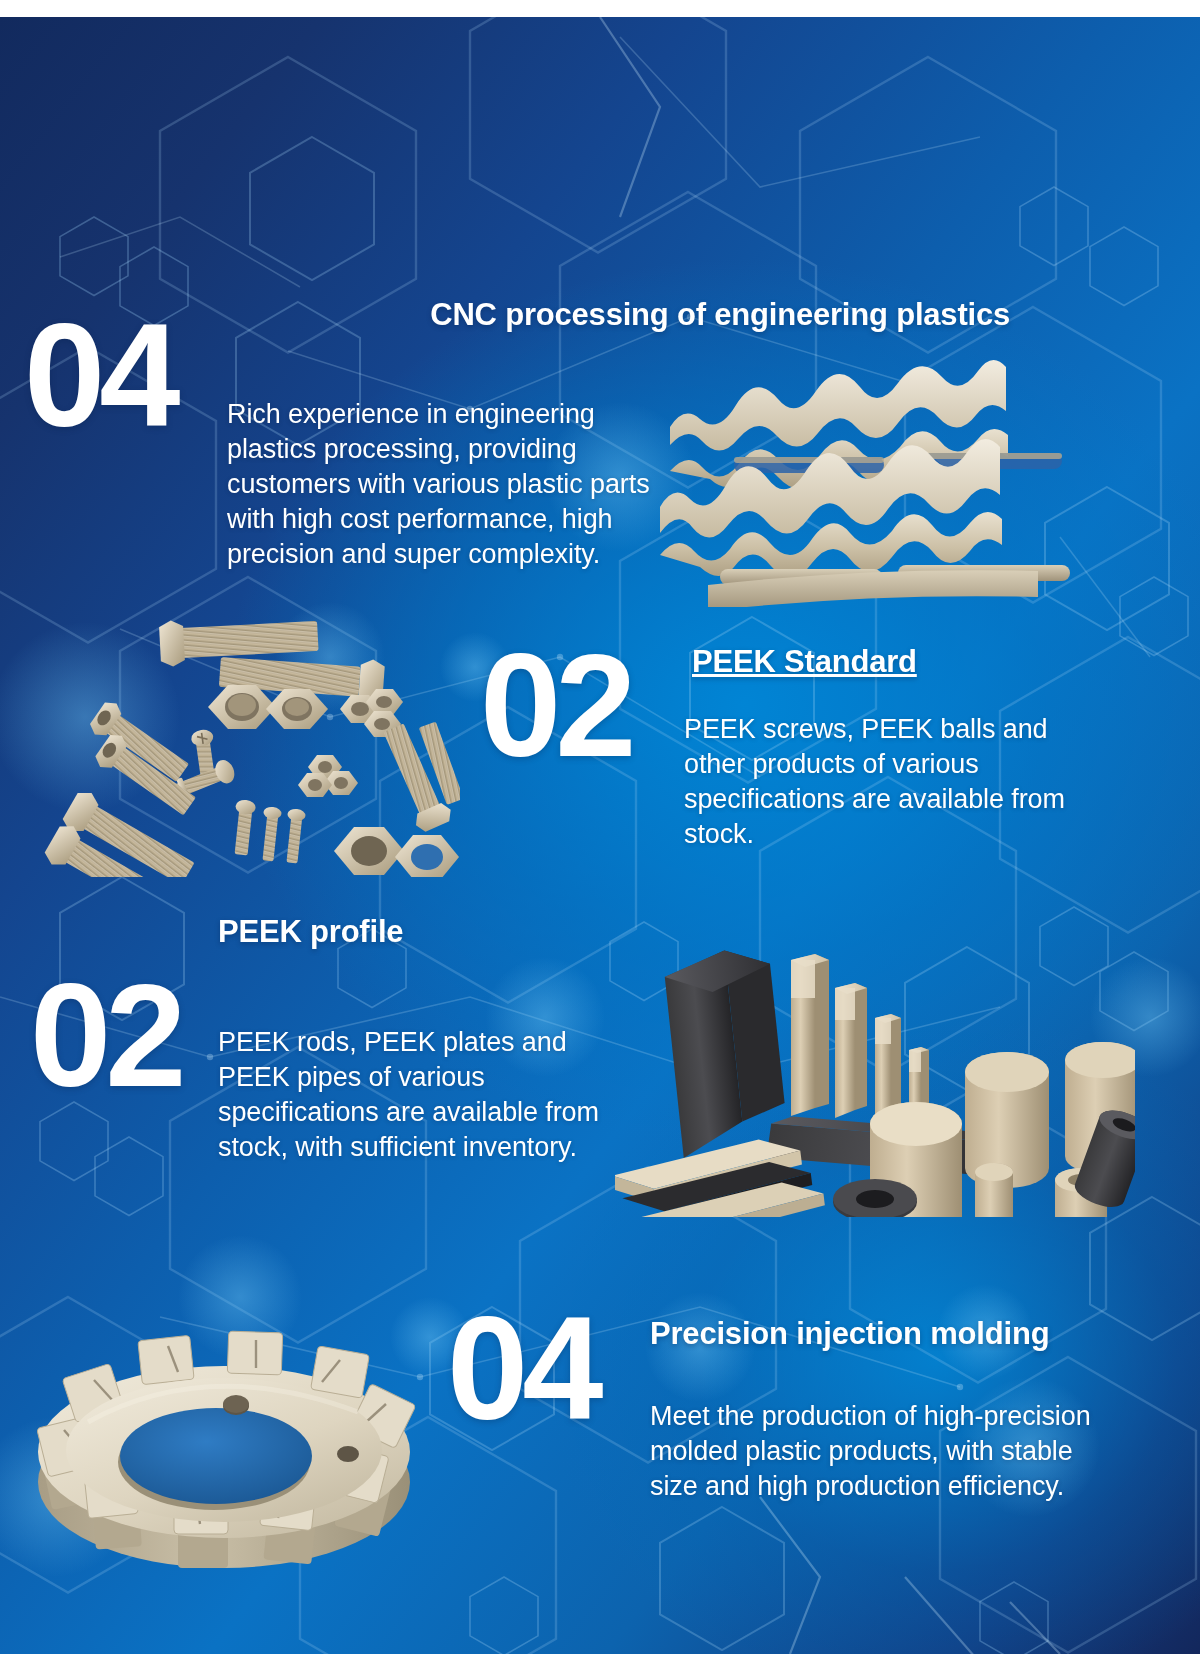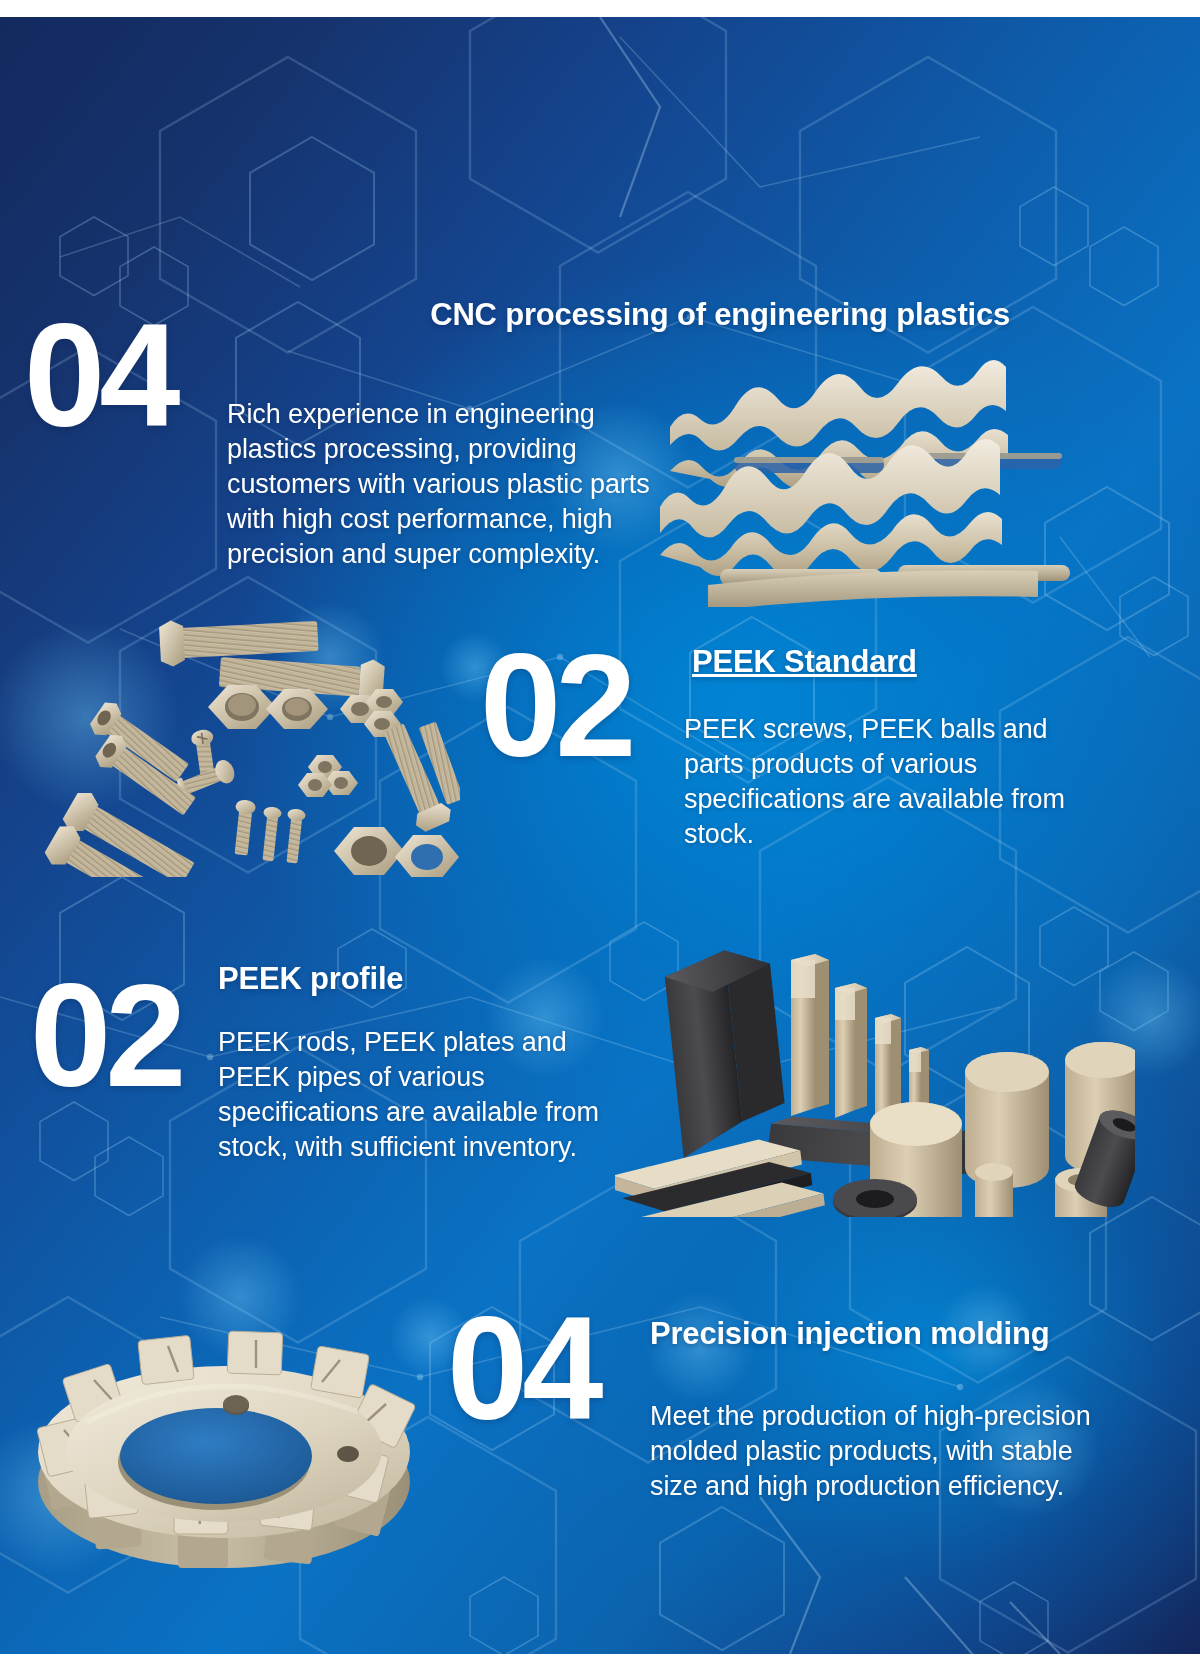--- a/index.html
+++ b/index.html
@@ -57,21 +57,21 @@
   
   #b1 .num{left:24px;top:295px;}
   #b1 .head{left:210px;top:281px;width:800px;text-align:right;}
   #b1 .body{left:227px;top:343px;width:445px;margin-top:37px;}
 
   #b2 .num{left:480px;top:625px;}
   #b2 .head{left:692px;top:628px;width:420px;text-decoration:underline;}
   #b2 .body{left:684px;top:695px;width:430px;}
 
   #b3 .num{left:30px;top:955px;}
-  #b3 .head{left:218px;top:945px;width:420px;}
+  #b3 .head{left:218px;top:898px;width:420px;}
   #b3 .body{left:218px;top:1008px;width:400px;}
 
   #b4 .num{left:447px;top:1288px;}
   #b4 .head{left:650px;top:1300px;width:470px;}
   #b4 .body{left:650px;top:1358px;width:450px;margin-top:24px;}
 
   
   .photo{position:absolute;}
   .photo svg{display:block;}
 
@@ -551,21 +551,21 @@
 
   <div class="block" id="b1">
     <div class="num">04</div>
     <div class="head">CNC processing of engineering plastics</div>
     <div class="body">Rich experience in engineering plastics processing, providing customers with various plastic parts with high cost performance, high precision and super complexity.</div>
   </div>
 
   <div class="block" id="b2">
     <div class="num">02</div>
     <div class="head">PEEK Standard</div>
-    <div class="body">PEEK screws, PEEK balls and parts products of various specifications are available from stock.</div>
+    <div class="body">PEEK screws, PEEK balls and other products of various specifications are available from stock.</div>
   </div>
 
   <div class="block" id="b3">
     <div class="num">02</div>
     <div class="head">PEEK profile</div>
     <div class="body">PEEK rods, PEEK plates and PEEK pipes of various specifications are available from stock, with sufficient inventory.</div>
   </div>
 
   <div class="block" id="b4">
     <div class="num">04</div>

